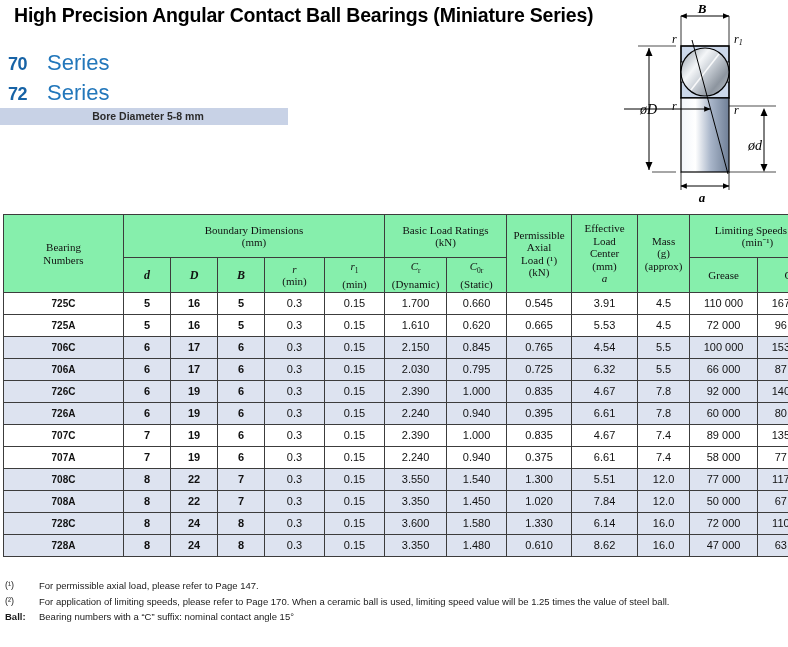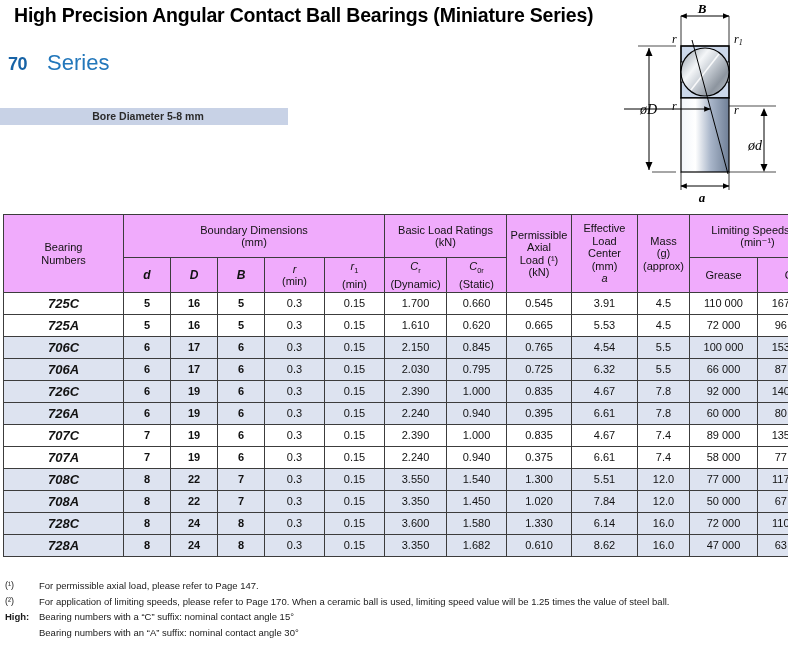--- a/index.html
+++ b/index.html
@@ -49,34 +49,35 @@
   }
   .bearing-table th,.bearing-table td{
     border:1px solid #3c3c3c;
     padding:0;
     text-align:center;
     vertical-align:middle;
     font-size:11px;
     color:#111;
   }
   .bearing-table thead th{
-    background:#f0abfc;
+    background:#86efac;
     font-weight:400;
     font-size:11px;
     line-height:12.5px;
     padding:2px 1px;
+    font-family:Liberation Serif, serif;
   }
   .bearing-table thead th.tall{height:38px;}
   .bearing-table thead th.sub{height:30px;}
   .hdr-i{font-style:italic;font-weight:700;font-size:12px;}
   .hdr-ital{font-style:italic;font-size:11px;}
   sub{font-size:7.5px;}
 
   .bearing-table tbody td{height:21px;line-height:21px;}
-  .bearing-table tbody td.bnum{font-weight:700;font-size:13px;font-style:italic;}
+  .bearing-table tbody td.bnum{font-weight:700;font-size:10px;}
   .bearing-table tbody td.b{font-weight:700;}
   tr.stripe td{background:#dde3f0;}
   tr.plain td{background:#ffffff;}
 
   
   .notes{
     position:absolute;left:5px;top:578px;width:780px;
     font-size:9.5px;line-height:15.5px;color:#1a1a1a;
   }
   .note-row{display:flex;align-items:flex-start;}
@@ -86,20 +87,23 @@
 </style>
 </head>
 <body>
 
 <div class="page-head">
   <div class="doc-title">High Precision Angular Contact Ball Bearings (Miniature Series)</div>
 
   <div class="series-block">
     <div class="series-line">
       <span class="series-num">70</span><span class="series-word">Series</span>
+    </div>
+    <div class="series-line">
+      <span class="series-num">72</span><span class="series-word">Series</span>
     </div>
   </div>
 
   <div class="bore-band">
     <span>Bore Diameter 5-8 mm</span>
   </div>
 </div>
 
 <div class="diagram">
   <svg width="164" height="202" viewBox="0 0 164 202" xmlns="http://www.w3.org/2000/svg">
@@ -423,40 +427,36 @@
         <td>110 000</td>
       </tr>
       <tr class="stripe">
         <td class="bnum">728A</td>
         <td class="b">8</td>
         <td class="b">24</td>
         <td class="b">8</td>
         <td>0.3</td>
         <td>0.15</td>
         <td>3.350</td>
-        <td>1.682</td>
+        <td>1.480</td>
         <td>0.610</td>
         <td>8.62</td>
         <td>16.0</td>
         <td>47 000</td>
         <td>63 000</td>
       </tr>
     </tbody>
 </table>
 
 <div class="notes">
   <div class="note-row">
     <div class="note-mark">(¹)</div>
     <div class="note-txt">For permissible axial load, please refer to Page 147.</div>
   </div>
   <div class="note-row">
     <div class="note-mark">(²)</div>
     <div class="note-txt">For application of limiting speeds, please refer to Page 170. When a ceramic ball is used, limiting speed value will be 1.25 times the value of steel ball.</div>
   </div>
   <div class="note-row">
-    <div class="note-lbl">High:</div>
+    <div class="note-lbl">Ball:</div>
     <div class="note-txt">Bearing numbers with a “C” suffix: nominal contact angle 15°</div>
   </div>
-  <div class="note-row">
-    <div class="note-lbl"></div>
-    <div class="note-txt">Bearing numbers with an “A” suffix: nominal contact angle 30°</div>
-  </div>
 </div>
 
 </body></html>

